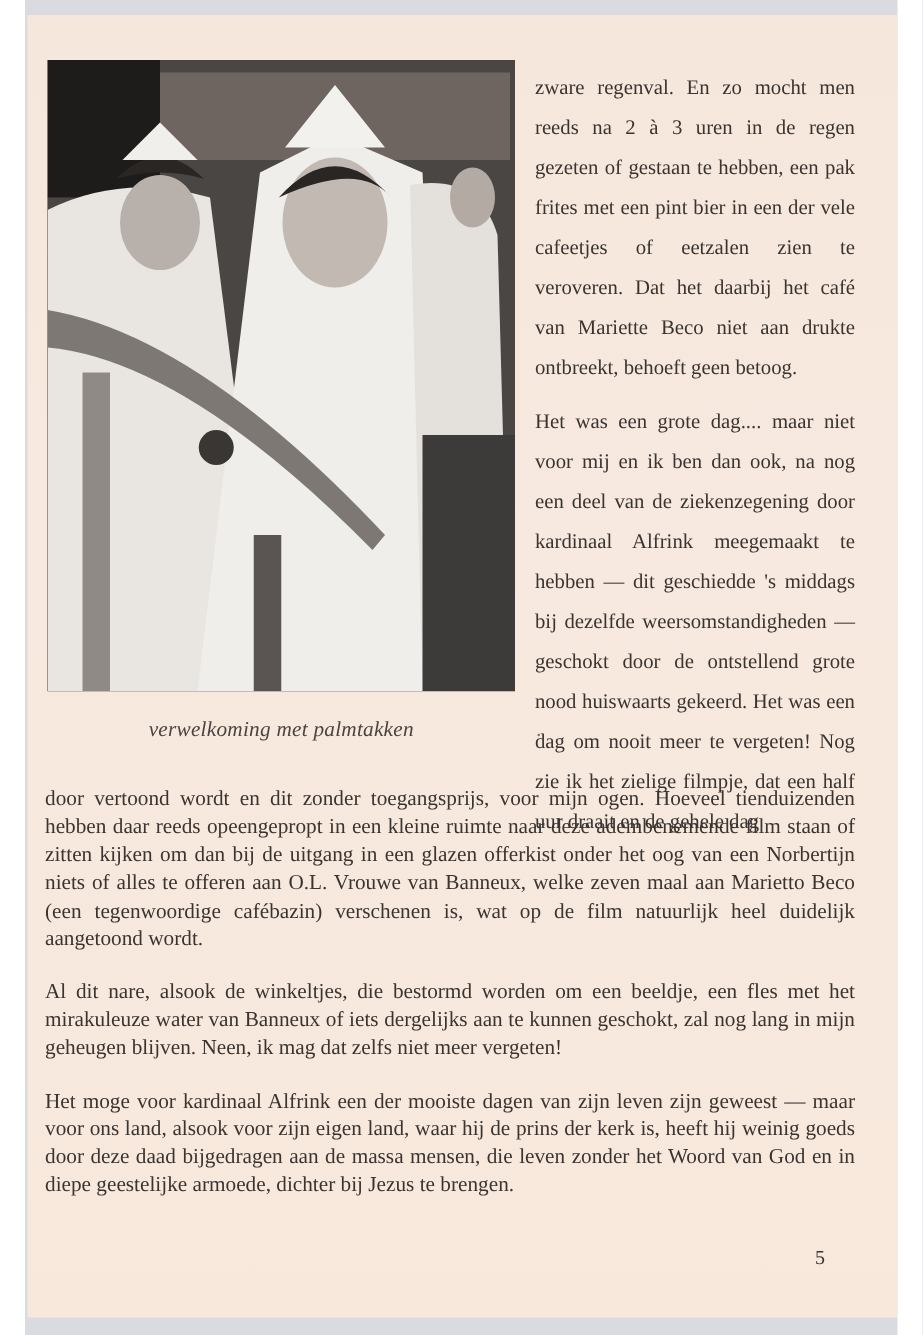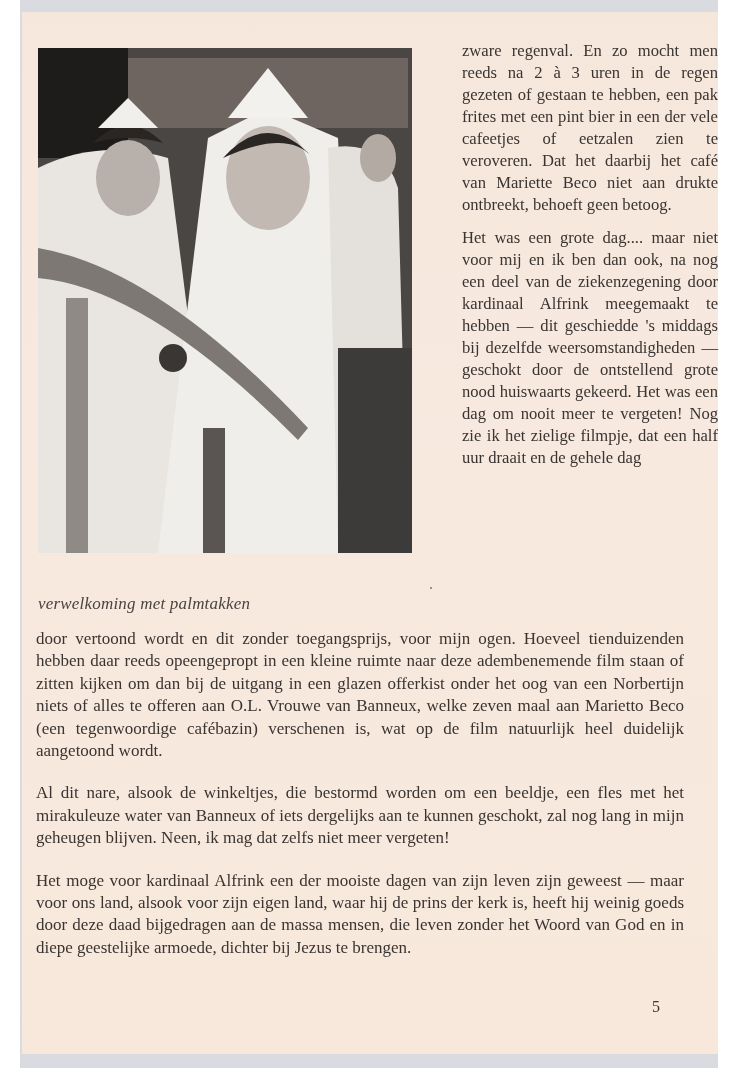--- a/index.html
+++ b/index.html
@@ -16,26 +16,26 @@
     position: absolute; left: 22px; top: 12px; width: 696px; height: 1042px;
     background: linear-gradient(180deg, #f6e7dc 0%, #f7e9df 40%, #f8e8dc 100%);
     color: #3a3431;
   }
   .photo {
     position: absolute; left: 16px; top: 36px; width: 374px; height: 505px;
     overflow: hidden; background: #3b3b3b;
   }
   .photo svg { display: block; width: 100%; height: 100%; }
   .caption {
-    position: absolute; left: 16px; top: 582px; width: 374px; 
+    position: absolute; left: 16px; top: 562px; width: 374px; text-align: center;
     font-style: italic; font-size: 17px; color: #4a4340; letter-spacing: 0.2px;
   }
   .right-col {
-    position: absolute; left: 406px; top: 28px; width: 256px;
-    font-size: 16.6px; line-height: 22px; text-align: justify; margin-left: 34px;
+    position: absolute; left: 406px; top: 42px; width: 256px;
+    font-size: 16.6px; line-height: 32px; text-align: justify;
   }
   .right-col p { margin: 0 0 11px 0; text-align-last: left; }
   .flow {
     position: absolute; left: 14px; top: 616px; width: 648px;
     font-size: 17px; line-height: 22.4px; text-align: justify;
   }
   .flow p { margin: 0 0 20px 0; }
   .flow p.cont { margin-bottom: 20px; }
   .page-number {
     position: absolute; left: 608px; top: 986px; width: 30px; text-align: right;

